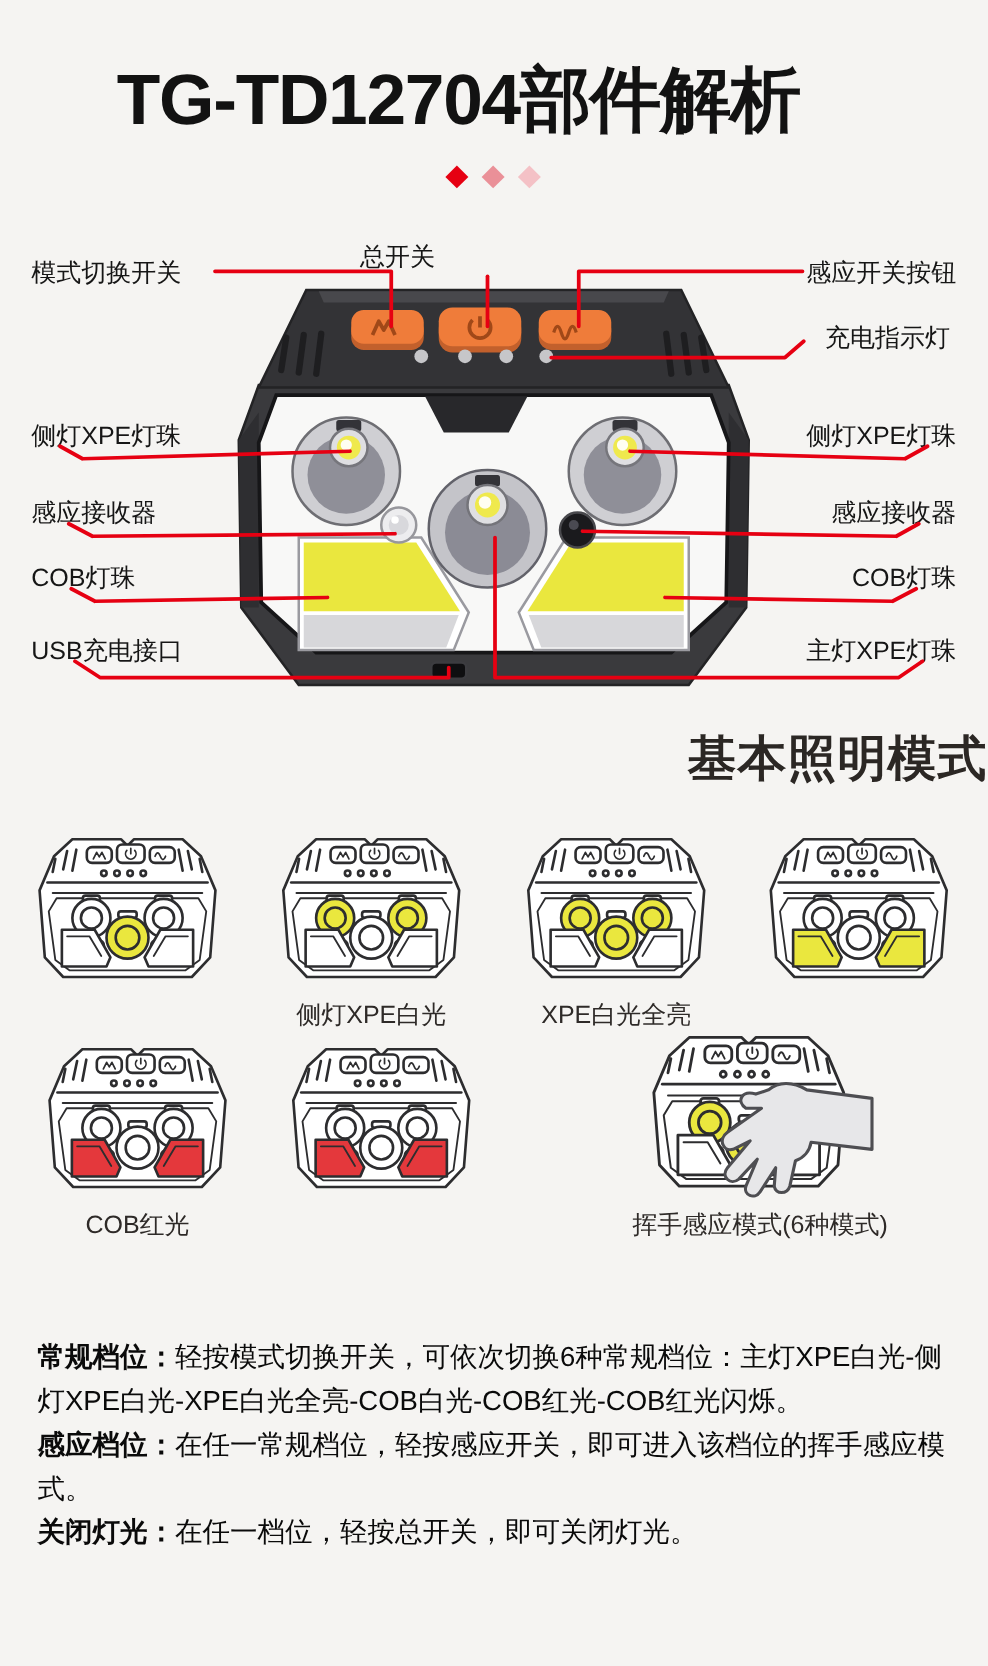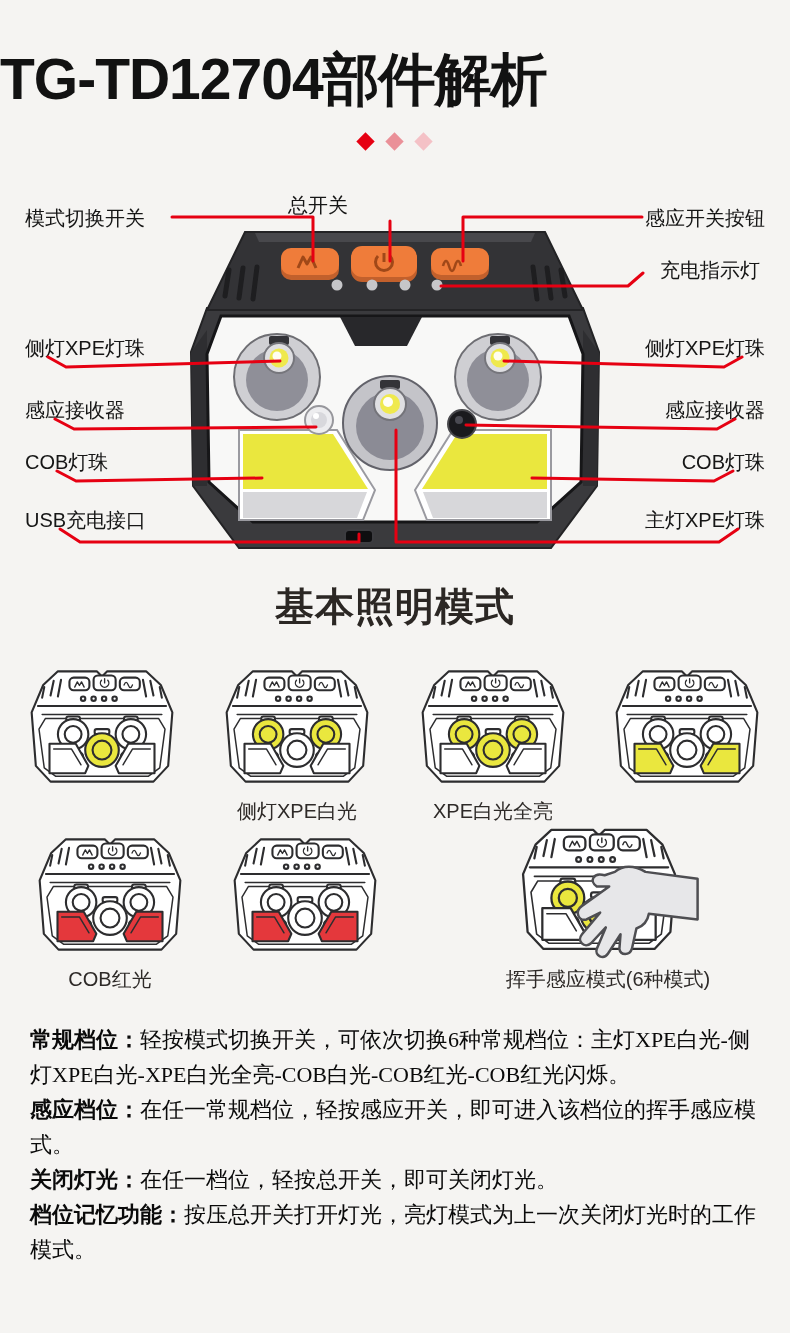--- a/index.html
+++ b/index.html
@@ -4,40 +4,40 @@
 <style>
   html,body{margin:0;padding:0;}
   body{
     width:790px;height:1333px;position:relative;overflow:hidden;
     background:#f5f4f2;
     font-family:"Liberation Sans","DejaVu Sans",sans-serif;
     color:#141414;
   }
   
   .page-title{
-    position:absolute;top:42px;left:0;width:640px;text-align:left;
+    position:absolute;top:42px;left:0;width:640px;text-align:right;
     font-size:57px;font-weight:bold;letter-spacing:-1px;color:#121212;
   }
   .diamonds{position:absolute;top:133px;left:0;width:790px;height:20px;}
   .diamond{position:absolute;width:13px;height:13px;transform:rotate(45deg);top:2px;}
   
   .callout-label{position:absolute;font-size:20px;color:#161616;white-space:nowrap;}
   .lab-right{text-align:left;}
   
   .section-title{
-    position:absolute;top:580px;left:0;width:790px;text-align:center;
+    position:absolute;top:580px;left:0;width:790px;text-align:right;
     font-size:39px;font-weight:bold;color:#2b2724;letter-spacing:1px;
   }
   
   .modes-grid{position:absolute;top:650px;left:0;width:790px;height:360px;}
   .mode-cell{position:absolute;text-align:center;}
   .mode-cell svg{display:block;margin:0 auto;overflow:visible;}
   .mode-label{font-size:20px;color:#2e2a28;margin-top:8px;white-space:nowrap;}
   
-  .instructions{position:absolute;top:1022px;left:30px;width:732px;font-family:Liberation Serif, serif;}
+  .instructions{position:absolute;top:1068px;left:30px;width:732px;}
   .instructions p{margin:0;font-size:22px;line-height:35px;color:#0a0a0a;}
   .instructions strong{font-weight:bold;}
   svg{overflow:visible;}
 </style>
 </head>
 <body>
 
 <div class="page-title">TG-TD12704部件解析</div>
 <div class="diamonds">
   <span class="diamond" style="left:359px;background:#e60012;"></span>
@@ -520,14 +520,13 @@
     </g>
   </svg>
 <div class="mode-label">挥手感应模式(6种模式)</div>
     </div>
   </div>
 
 <div class="instructions">
     <p><strong>常规档位：</strong><span>轻按模式切换开关，可依次切换6种常规档位：主灯XPE白光-侧灯XPE白光-XPE白光全亮-COB白光-COB红光-COB红光闪烁。</span></p>
     <p><strong>感应档位：</strong><span>在任一常规档位，轻按感应开关，即可进入该档位的挥手感应模式。</span></p>
     <p><strong>关闭灯光：</strong><span>在任一档位，轻按总开关，即可关闭灯光。</span></p>
-    <p><strong>档位记忆功能：</strong><span>按压总开关打开灯光，亮灯模式为上一次关闭灯光时的工作模式。</span></p>
   </div>
 
 </body></html>

